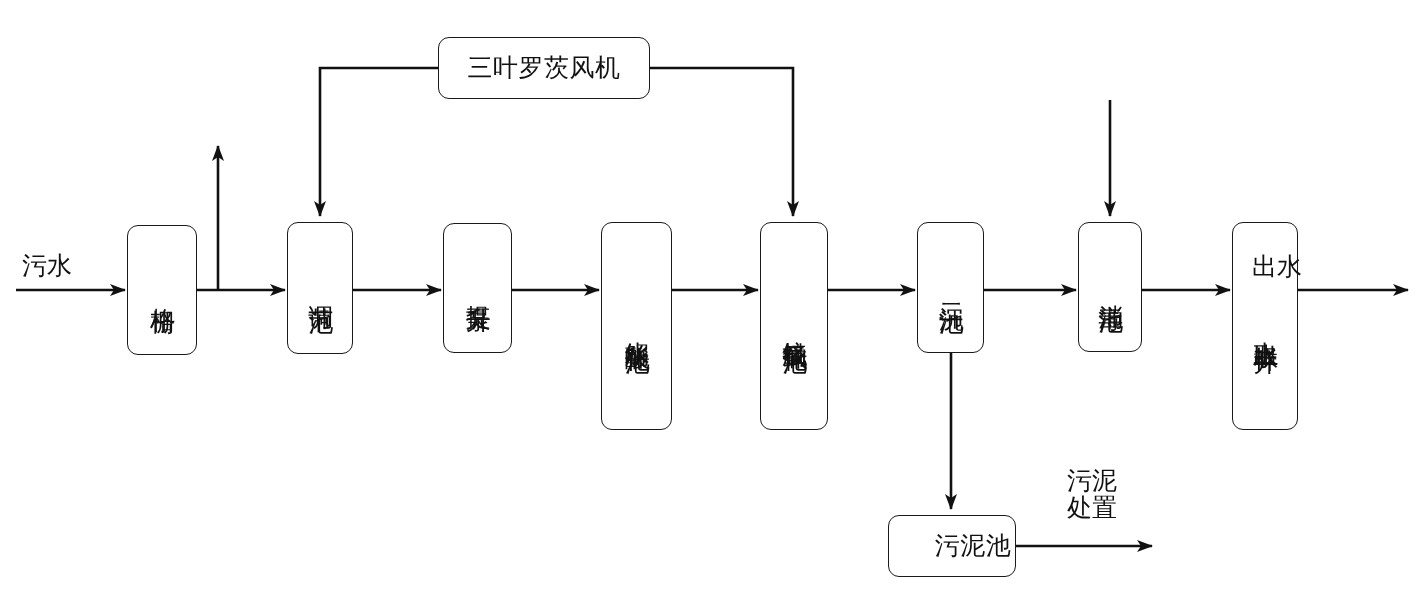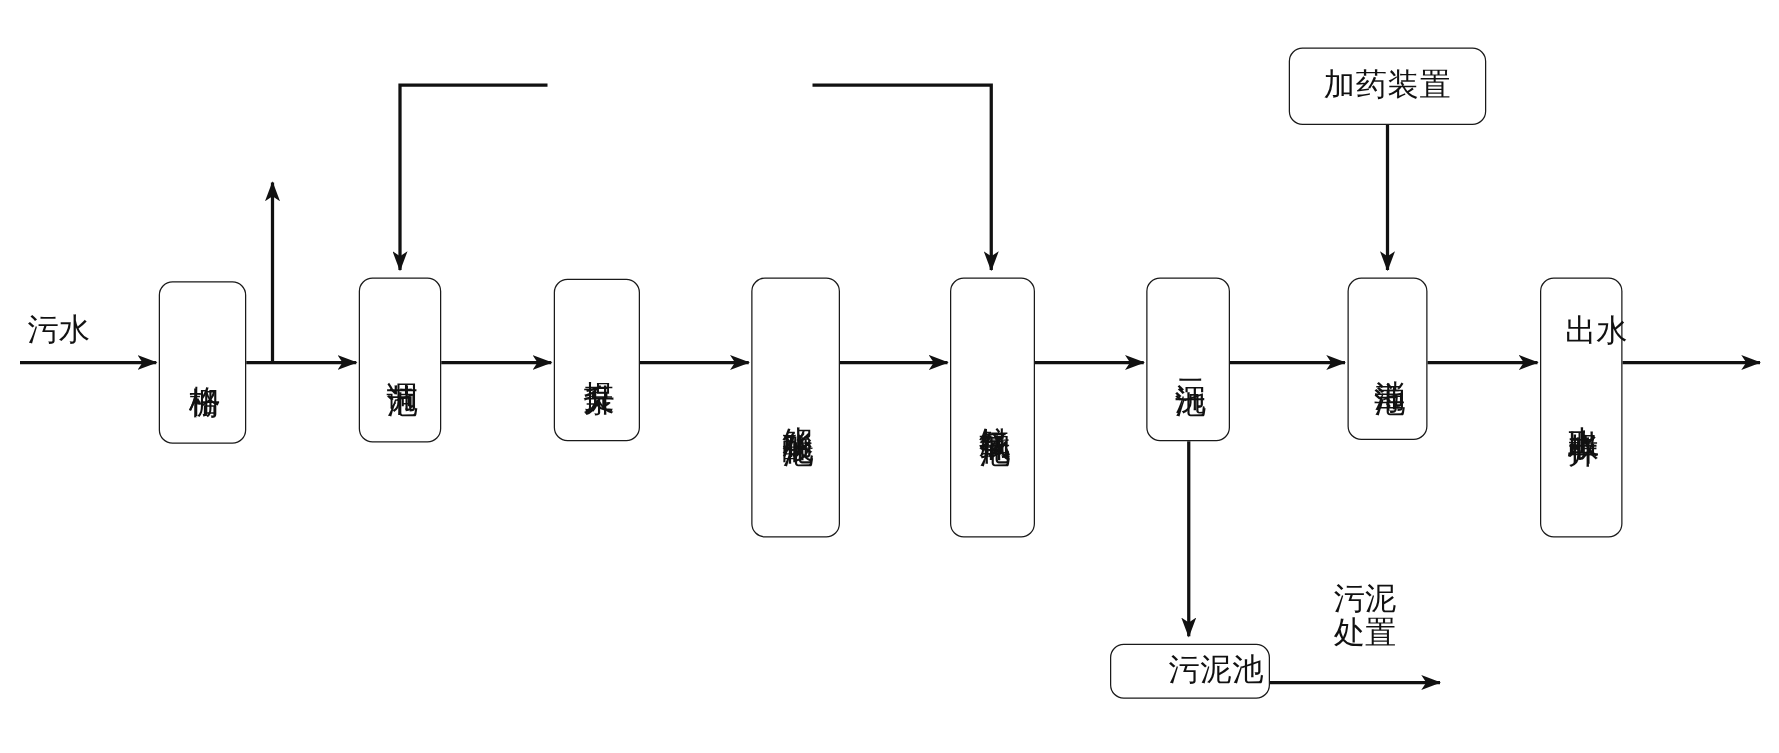--- a/index.html
+++ b/index.html
@@ -49,21 +49,20 @@
     letter-spacing: 2px;
   }
   .edge-text {
     position: absolute;
     font-size: 25px;
     line-height: 1.08;
     color: #111111;
     white-space: pre;
     text-align: center;
     user-select: none;
-    font-family: Liberation Mono, monospace;
   }
 </style>
 </head>
 <body>
 
 <div id="canvas">
 
   <svg id="flow-svg" viewBox="0 0 1423 602" xmlns="http://www.w3.org/2000/svg">
     <defs>
       <marker id="ah" markerWidth="16" markerHeight="12" refX="15" refY="6" orient="auto" markerUnits="userSpaceOnUse">
@@ -129,26 +128,26 @@
   </div>
 
   <div class="node-box" style="left:1078px; top:222px; width:64px; height:130px;">
     <span class="node-label vertical">消毒池</span>
   </div>
 
   <div class="node-box" style="left:1232px; top:222px; width:66px; height:208px;">
     <span class="node-label vertical">出水取样井</span>
   </div>
 
-
-  <div class="node-box" style="left:1031px; top:38px; width:158px; height:62px;">
-    <span class="node-label">加药装置</span>
+  <div class="node-box" style="left:438px; top:37px; width:212px; height:62px;">
+    <span class="node-label">三叶罗茨风机</span>
   </div>
 
-  <div class="node-box" style="left:888px; top:515px; width:128px; height:44px;padding-left:42px;">
+
+  <div class="node-box" style="left:888px; top:515px; width:128px; height:62px;padding-left:42px;">
     <span class="node-label">污泥池</span>
   </div>
 
   <div class="edge-text" style="left:22px; top:252px;">污水</div>
 
   <div class="edge-text" style="left:1252px; top:253px;">出水</div>
 
   <div class="edge-text" style="left:1067px; top:467px;">污泥
 处置</div>
 

